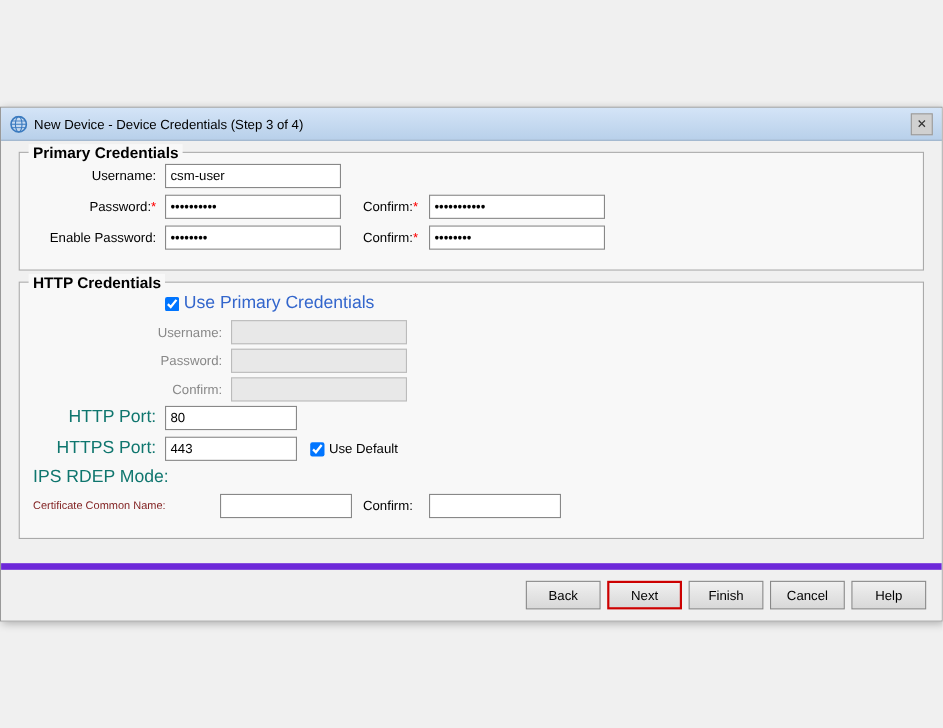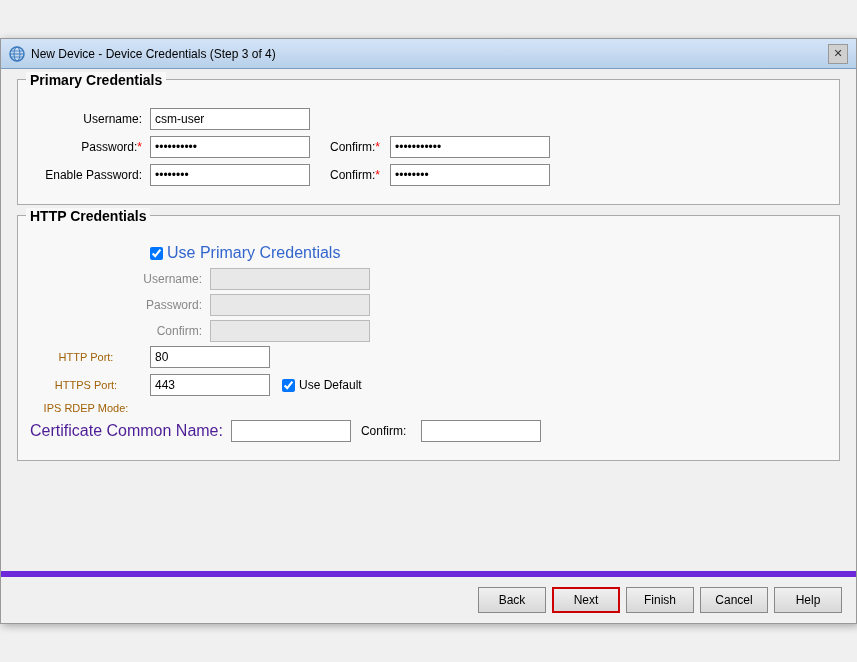--- a/index.html
+++ b/index.html
@@ -9,21 +9,21 @@
       background: #f0f0f0;
       display: flex;
       justify-content: center;
       align-items: center;
       width: 857px;
       height: 662px;
       overflow: hidden;
     }
     .window {
       width: 857px;
-      height: 586px;
+      height: 468px;
       background: #f0f0f0;
       border: 1px solid #999;
       box-shadow: 2px 2px 8px rgba(0,0,0,0.3);
       display: flex;
       flex-direction: column;
     }
     .title-bar {
       background: linear-gradient(to bottom, #d4e4f7, #b8d0ea);
       border-bottom: 1px solid #7a9cbf;
       padding: 6px 8px;
@@ -73,21 +73,21 @@
       font-size: 14px;
       font-weight: bold;
       color: #000;
       background: #f8f8f8;
       position: absolute;
       top: -8px;
       left: 8px;
       padding: 0 4px;
     }
     .section-inner {
-      margin-top: 20px;
+      margin-top: 2px;
     }
 
     .form-row {
       display: flex;
       align-items: center;
       margin-bottom: 6px;
     }
     .label {
       min-width: 120px;
       text-align: right;
@@ -161,24 +161,24 @@
       color: #888;
     }
 
     .port-row {
       display: flex;
       align-items: center;
       margin-bottom: 6px;
     }
     .port-label {
       min-width: 120px;
-      text-align: center;
+      text-align: right;
       padding-right: 8px;
-      color: #a16207;
-      font-size: 11px;
+      color: #0f766e;
+      font-size: 16px;
     }
     .port-input {
       height: 22px;
       border: 1px solid #888;
       background: white;
       padding: 2px 4px;
       font-size: 12px;
       width: 120px;
     }
     .use-default-check {
@@ -193,24 +193,24 @@
       height: 22px;
       border: 1px solid #888;
       background: white;
       font-size: 12px;
       width: 160px;
       padding: 0 4px;
     }
 
     .cert-label {
       min-width: 170px;
-      text-align: center;
+      text-align: left;
       padding-right: 8px;
-      color: #4c1d95;
-      font-size: 16px;
+      color: #7f1d1d;
+      font-size: 10px;
     }
 
     .bottom-buttons {
       display: flex;
       gap: 6px;
       padding: 8px 0 4px 0;
     }
     .btn {
       height: 26px;
       min-width: 80px;

